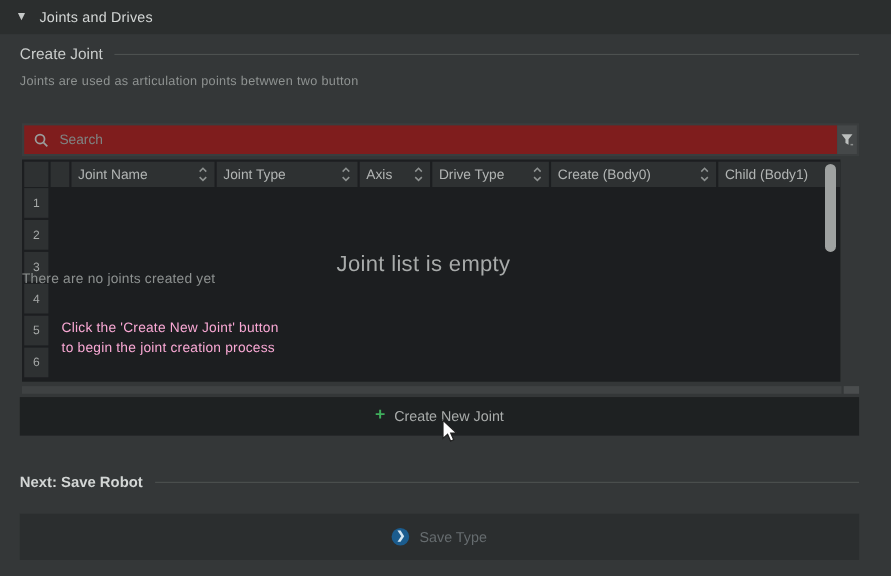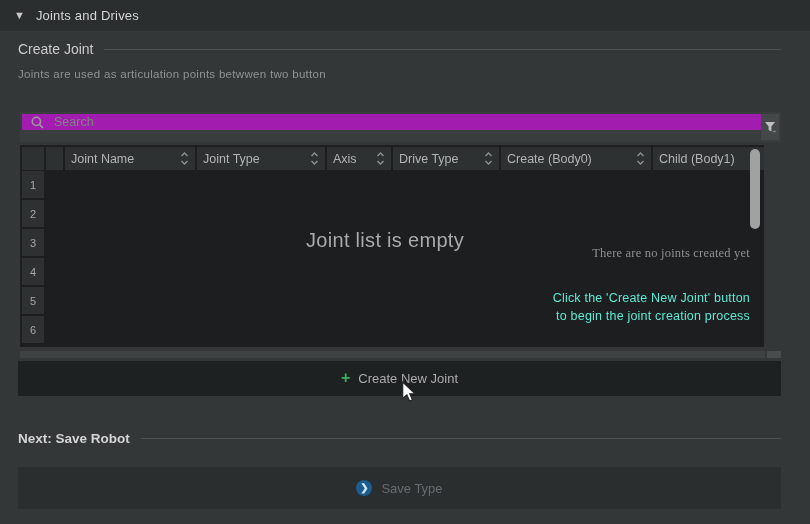--- a/index.html
+++ b/index.html
@@ -23,21 +23,21 @@
   #save-head{left:18px;top:431px;right:29px;}
   .section-head .txt{font-size:14px;color:#c9cccb;white-space:nowrap;}
   #save-head .txt{font-size:13.5px;font-weight:bold;color:#d3d6d5;}
   .section-head .rule{flex:1;height:1px;background:#4d5150;margin-left:11px;}
 
   .desc{position:absolute;left:18px;top:68px;font-size:11.5px;color:#8f9392;letter-spacing:.3px;}
 
   
   .search-row{position:absolute;left:20px;top:112px;width:761px;height:30px;background:#3a3d3e;}
   .search-input-wrap{
-    position:absolute;left:2px;top:2px;width:739px;height:16px;background:#a21caf;
+    position:absolute;left:2px;top:2px;width:739px;height:26px;background:#7f1d1d;
     display:flex;align-items:center;
   }
   .search-input-wrap svg{margin-left:9px;flex:0 0 auto;}
   .search-input{
     flex:1;background:transparent;border:none;outline:none;color:#c8cbca;
     font-size:12.5px;margin-left:8px;font-family:"Liberation Sans",sans-serif;
   }
   .search-input::placeholder{color:#7f8382;}
   .filter-btn{
     position:absolute;right:2px;top:2px;width:18px;height:26px;background:#454849;
@@ -59,22 +59,22 @@
   .th-c2{width:52px;}
   .th-c3{width:94px;}
   .th-c4{width:138px;}
   .th-c5{width:134px;}
   .rownum{
     position:absolute;left:2px;width:22px;height:27px;background:#2e3132;
     color:#a6a9a8;font-size:11px;display:flex;align-items:center;justify-content:center;
   }
   .vscroll{position:absolute;right:4px;top:4px;width:10px;height:80px;background:#9fa2a1;border-radius:5px;}
   .empty-title{position:absolute;left:0;right:14px;top:48px;text-align:center;font-size:20px;color:#a8abaa;letter-spacing:.3px;margin-top:36px;}
-  .empty-sub{position:absolute;left:0;right:14px;top:101px;text-align:right;font-size:12.5px;color:#8d9190;letter-spacing:.2px;font-family:Liberation Serif, serif;}
-  .empty-hint{position:absolute;left:0;right:14px;top:144px;text-align:right;font-size:12.5px;line-height:18px;color:#5eead4;letter-spacing:.2px;}
+  .empty-sub{position:absolute;left:0;right:14px;top:101px;text-align:left;font-size:12.5px;color:#8d9190;letter-spacing:.2px;}
+  .empty-hint{position:absolute;left:0;right:14px;top:144px;text-align:left;font-size:12.5px;line-height:18px;color:#f9a8d4;letter-spacing:.2px;padding-left:36px;}
 
   
   .hscroll-track{position:absolute;left:20px;top:351px;width:745px;height:7px;background:#3f4243;}
   .hscroll-corner{position:absolute;left:767px;top:351px;width:14px;height:7px;background:#4a4d4e;}
 
   
   .create-btn{
     position:absolute;left:18px;top:361px;width:763px;height:35px;background:#1e2122;
     display:flex;align-items:center;justify-content:center;gap:8px;cursor:pointer;
   }

